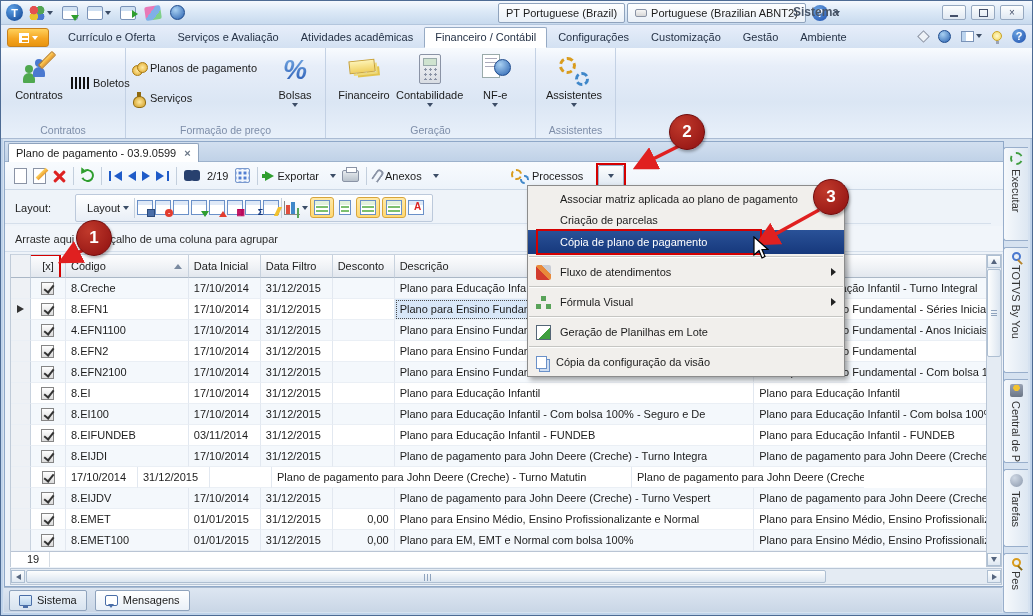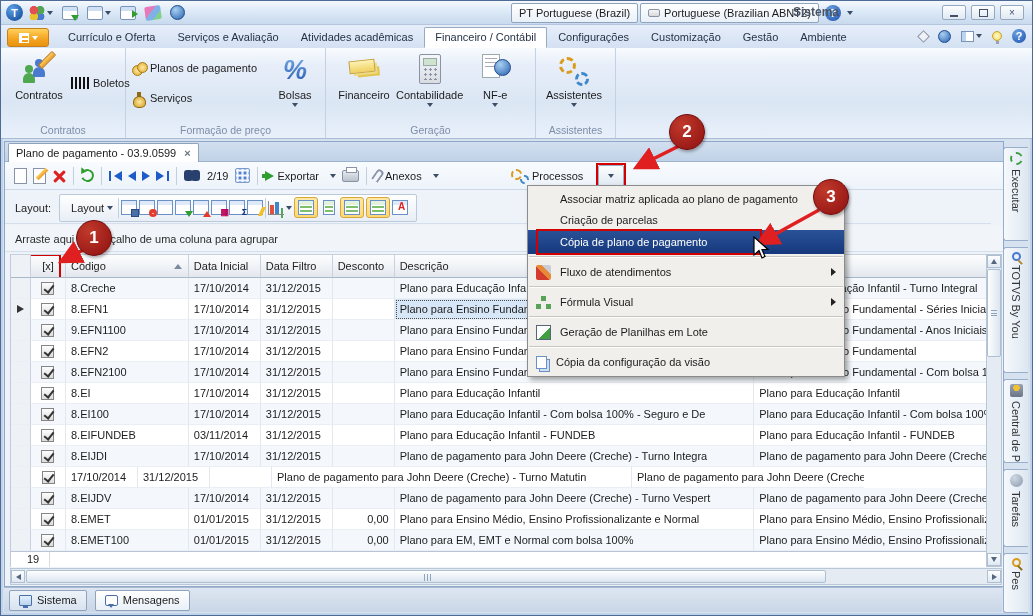--- a/index.html
+++ b/index.html
@@ -10,21 +10,21 @@
 .logo{width:17px;height:17px;border-radius:50%;background:radial-gradient(circle at 35% 30%,#5ea2e8,#0c3f8e);color:#fff;font-size:11px;font-weight:bold;display:flex;align-items:center;justify-content:center;margin:0 6px 0 5px}
 .qa{display:flex;align-items:center;gap:9px}
 .qico{width:16px;height:14px;position:relative;display:inline-block}
 .q-flower{background:radial-gradient(circle at 30% 30%,#e35050 4px,transparent 4.5px),radial-gradient(circle at 70% 30%,#53a553 4px,transparent 4.5px),radial-gradient(circle at 30% 75%,#e8c32e 4px,transparent 4.5px),radial-gradient(circle at 70% 75%,#4a79d0 4px,transparent 4.5px)}
 .q-win{border:1px solid #7a93b8;background:linear-gradient(#cfe0f2 0 4px,#fff 4px);border-radius:2px}
 .q-arrdown::after{content:"";position:absolute;right:-2px;bottom:-2px;border-left:4px solid transparent;border-right:4px solid transparent;border-top:6px solid #2f9e2f}
 .q-arrright::after{content:"";position:absolute;right:-3px;bottom:1px;border-top:4px solid transparent;border-bottom:4px solid transparent;border-left:6px solid #2f9e2f}
 .q-cubes{background:linear-gradient(135deg,#e879b8 0 40%,#7fb0e8 40% 70%,#7fd089 70%);border-radius:2px;transform:rotate(-8deg)}
 .q-globe{width:15px;height:15px;border-radius:50%;background:radial-gradient(circle at 35% 30%,#a8d0f2,#2a62b0);border:1px solid #1d4a8c}
 .car{display:inline-block;width:0;height:0;border-left:3px solid transparent;border-right:3px solid transparent;border-top:4px solid #3c4d66}
-.langwrap{position:absolute;left:510px;top:2px;display:flex;align-items:center;height:20px;gap:2px}
+.langwrap{position:absolute;left:497px;top:2px;display:flex;align-items:center;height:20px;gap:2px}
 .langbtn{height:20px;border:1px solid #8fa3bd;background:linear-gradient(#fff,#e9f0f8);border-radius:2px;display:flex;align-items:center;padding:0 7px;gap:4px;white-space:nowrap}
 .kbd{width:12px;height:8px;border:1px solid #8a93a5;border-radius:2px;background:linear-gradient(#f6f6f6,#d8d8d8)}
 .helpbtn{width:16px;height:16px;border-radius:50%;background:radial-gradient(circle at 35% 30%,#6aa2e0,#1d4fae);color:#fff;font-weight:bold;font-size:11px;display:flex;align-items:center;justify-content:center;margin-left:4px}
 .wtitle{position:absolute;left:760px;top:4px;width:110px;text-align:center;font-size:12px;font-weight:bold;color:#4a5668}
 .winbtns{position:absolute;right:8px;top:4px;display:flex;gap:5px}
 .wbtn{width:24px;height:15px;border:1px solid #95a8c0;border-radius:2px;background:linear-gradient(#fdfefe,#dfe8f2);display:flex;align-items:center;justify-content:center;font-size:10px;color:#44506a}
 .wb-min::after{content:"";width:8px;height:2px;background:#44506a;margin-top:6px}
 .wb-res::after{content:"";width:7px;height:6px;border:1px solid #44506a}
 
 .tabrow{position:absolute;left:0;top:24px;right:0;height:23px;background:linear-gradient(#e7eefa,#d3e1f2);display:flex;align-items:flex-end}
@@ -105,21 +105,21 @@
 .printer::before{content:"";position:absolute;left:3px;top:-4px;width:9px;height:4px;background:#fff;border:1px solid #8a93a5}
 .clip{width:8px;height:13px;border:2px solid #8a93a5;border-radius:4px 4px 1px 1px;border-bottom:none;transform:rotate(35deg)}
 .funnel{width:0;height:0;border-left:7px solid transparent;border-right:7px solid transparent;border-top:8px solid #d6b74b;position:relative}
 .funnel::after{content:"";position:absolute;left:-1.5px;top:-2px;width:3px;height:7px;background:#d6b74b}
 .ddbtn{position:relative;width:26px;height:22px;border:1px solid #9ab0c8;border-radius:2px;background:linear-gradient(#fdfefe,#dfe8f2);display:flex;align-items:center;justify-content:center}
 .redbox{position:absolute;border:2px solid #d40000;pointer-events:none}
 .abs-proc{position:absolute;left:503px;top:3px}
 .abs-filtro{position:absolute;left:643px;top:3px}
 
 .layoutbar{position:absolute;left:0;top:50px;right:12px;height:32px;background:#eef3f9;display:flex;align-items:center;padding-left:10px;border-bottom:1px solid #d5dfeb}
-.laybox{display:flex;align-items:center;gap:2px;border:1px solid #bcc9db;background:linear-gradient(#fff,#e8eef6);height:28px;padding:0 8px;margin-left:8px;border-radius:2px}
+.laybox{display:flex;align-items:center;gap:2px;border:1px solid #bcc9db;background:linear-gradient(#fff,#e8eef6);height:28px;padding:0 8px;margin-left:24px;border-radius:2px}
 .tico{width:16px;height:15px;border:1px solid #6a90c8;background:linear-gradient(#dfe9f7 0 4px,#fff 4px);position:relative;display:inline-block}
 .tico .ov{position:absolute;right:-3px;bottom:-3px;font-size:9px;font-weight:bold;line-height:1}
 .tico .disk{position:absolute;right:-3px;bottom:-3px;width:8px;height:8px;background:#4a6ea8;border:1px solid #2c4a7c}
 .tico .minus{position:absolute;right:-3px;bottom:-3px;width:8px;height:8px;border-radius:50%;background:#e33c2e;color:#fff;font-size:8px;line-height:8px;text-align:center}
 .tico .dn{position:absolute;right:-3px;bottom:-3px;border-left:4px solid transparent;border-right:4px solid transparent;border-top:6px solid #2f9e2f}
 .tico .up{position:absolute;right:-3px;bottom:-3px;border-left:4px solid transparent;border-right:4px solid transparent;border-bottom:6px solid #e33c2e}
 .tico .bolt{position:absolute;right:-2px;bottom:-2px;width:4px;height:9px;background:#f2c22e;transform:skewX(-25deg)}
 .tico.green{background:linear-gradient(#e3f2dc 0 4px,#fff 4px)}
 .tico.green::after{content:"";position:absolute;left:1px;right:1px;top:5px;height:7px;background:linear-gradient(#7cc06e 0 2px,transparent 2px 4px,#7cc06e 4px 6px,transparent 6px)}
 .hlbtn{border:1px solid #d8a53a;background:linear-gradient(#ffe9a8,#ffd872);border-radius:3px;padding:2px 3px;display:flex;align-items:center}
@@ -509,21 +509,21 @@
       <div class="cell c-df f-df">31/12/2015</div>
       <div class="cell c-desc f-desc"></div>
       <div class="cell c-d1 f-d1">Plano para Ensino Fundamental - Séries Iniciais</div>
       <div class="cell c-d2 f-d2">Plano para Ensino Fundamental - Séries Iniciais</div>
     </div>
           <div class="grow alt">
       <div class="cell c-ind"></div>
       <div class="cell c-chk">
               <span class="chk"></span>
             </div>
-      <div class="cell c-cod f-cod">9.EFN1100</div>
+      <div class="cell c-cod f-cod">4.EFN1100</div>
       <div class="cell c-di f-di">17/10/2014</div>
       <div class="cell c-df f-df">31/12/2015</div>
       <div class="cell c-desc f-desc"></div>
       <div class="cell c-d1 f-d1">Plano para Ensino Fundamental - Anos Iniciais</div>
       <div class="cell c-d2 f-d2">Plano para Ensino Fundamental - Anos Iniciais - </div>
     </div>
           <div class="grow">
       <div class="cell c-ind"></div>
       <div class="cell c-chk">
               <span class="chk"></span>

